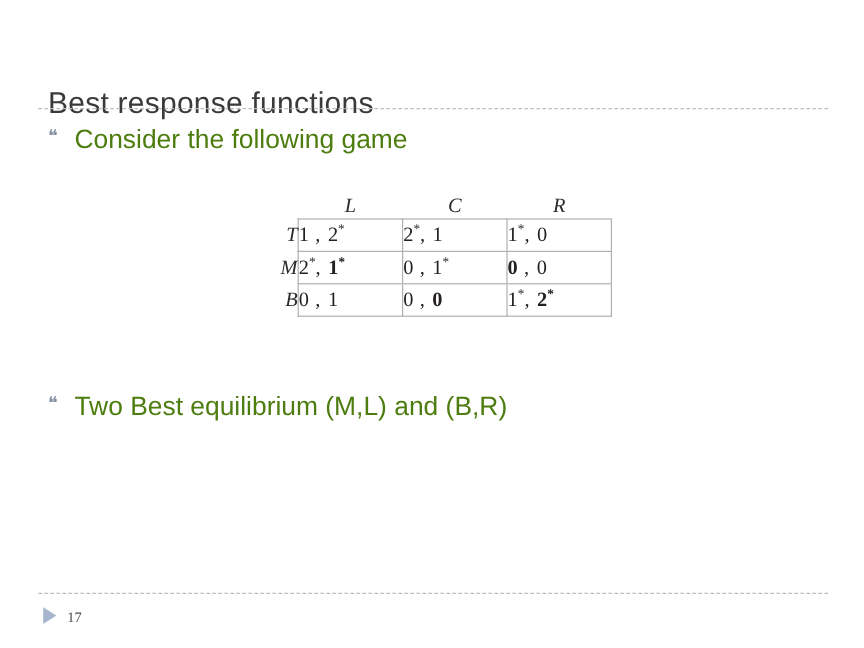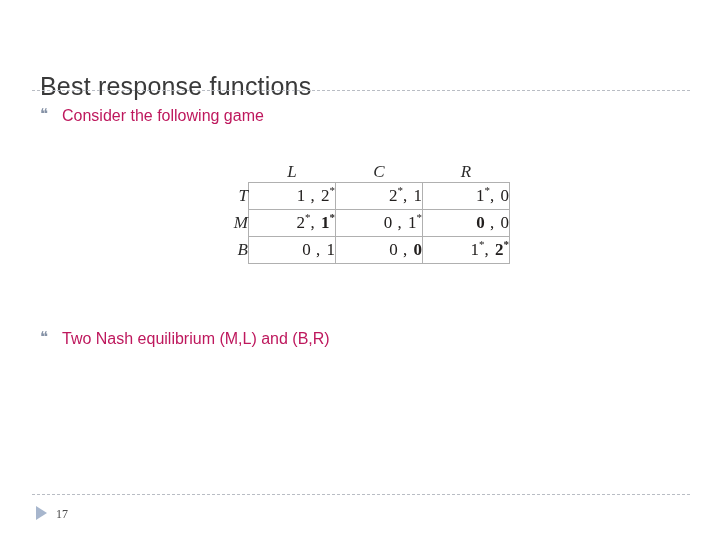--- a/index.html
+++ b/index.html
@@ -65,23 +65,23 @@
     font-family: "Liberation Serif", serif;
     font-size: 15px;
     line-height: 15px;
     color: #8592a6;
     width: 22px;
     flex: 0 0 22px;
     padding-top: 3px;
   }
 
   .bullet-text {
-    font-size: 16px;
+    font-size: 22px;
     line-height: 24px;
-    color: #be185d;
+    color: #4d7c0f;
     white-space: nowrap;
   }
 
   
   #matrix {
     position: absolute;
     left: 216px;
     top: 158px;
     border-collapse: collapse;
     font-family: "Liberation Serif", serif;
@@ -115,21 +115,21 @@
     font-style: italic;
     font-size: 17px;
     color: #2b2b2b;
     height: 26px;
   }
 
   .payoff-cell {
     width: 86px;
     height: 26px;
     border: 1px solid #b0b0b0;
-    text-align: right;
+    text-align: left;
     font-size: 17px;
     color: #23201f;
     white-space: nowrap;
   }
 
   .payoff-cell sup {
     font-size: 11px;
     vertical-align: super;
     line-height: 0;
   }
@@ -218,20 +218,20 @@
         </td>
         <td class="payoff-cell">
           <span>1<sup>*</sup></span><span class="sep">, </span><span class="bold-val">2<sup>*</sup></span>
         </td>
       </tr>
     </tbody>
   </table>
 
   <div class="bullet-row" id="bullet-2">
     <span class="bullet-marker">❝</span>
-    <span class="bullet-text">Two Nash equilibrium  (M,L) and (B,R)</span>
+    <span class="bullet-text">Two Best equilibrium  (M,L) and (B,R)</span>
   </div>
 
   <div class="footer-rule"></div>
   <div class="footer-arrow"></div>
   <div class="page-number">17</div>
 
 </div>
 
 </body></html>

